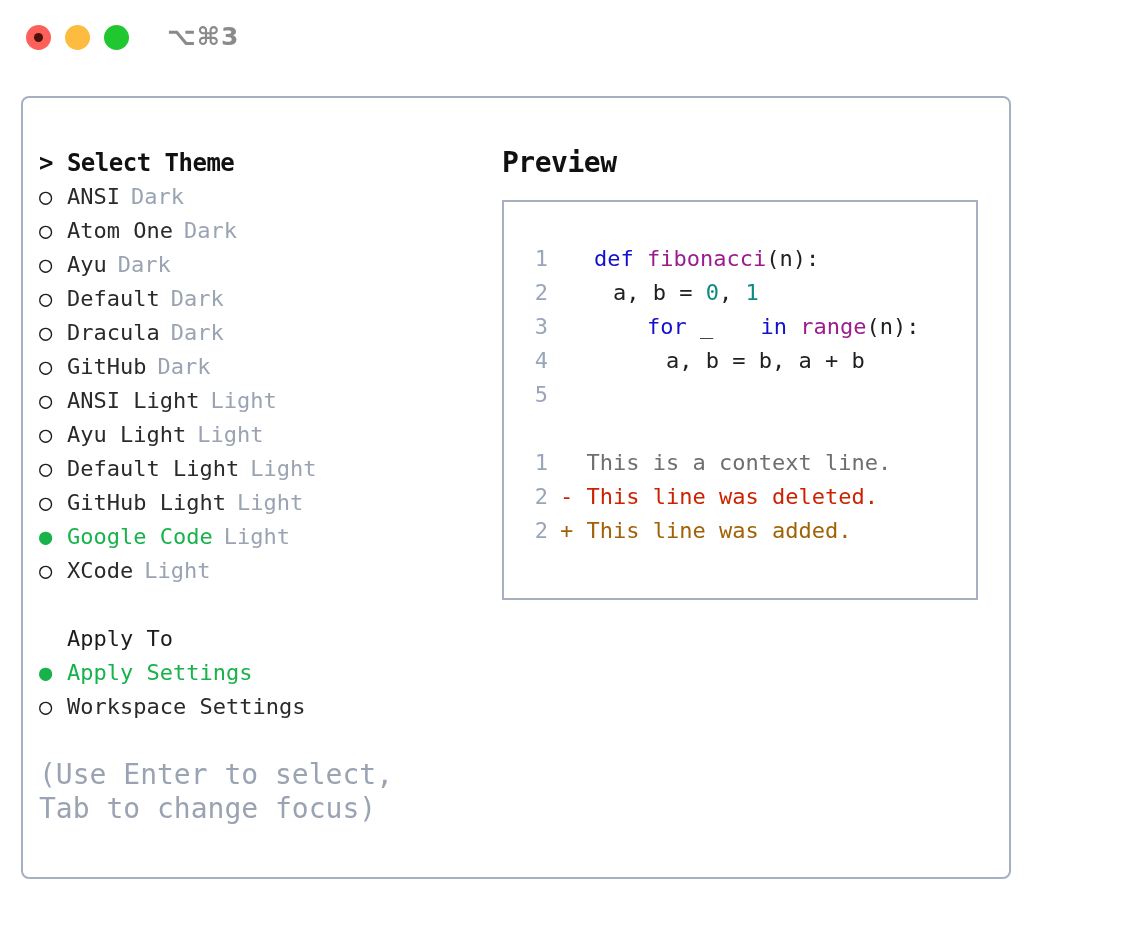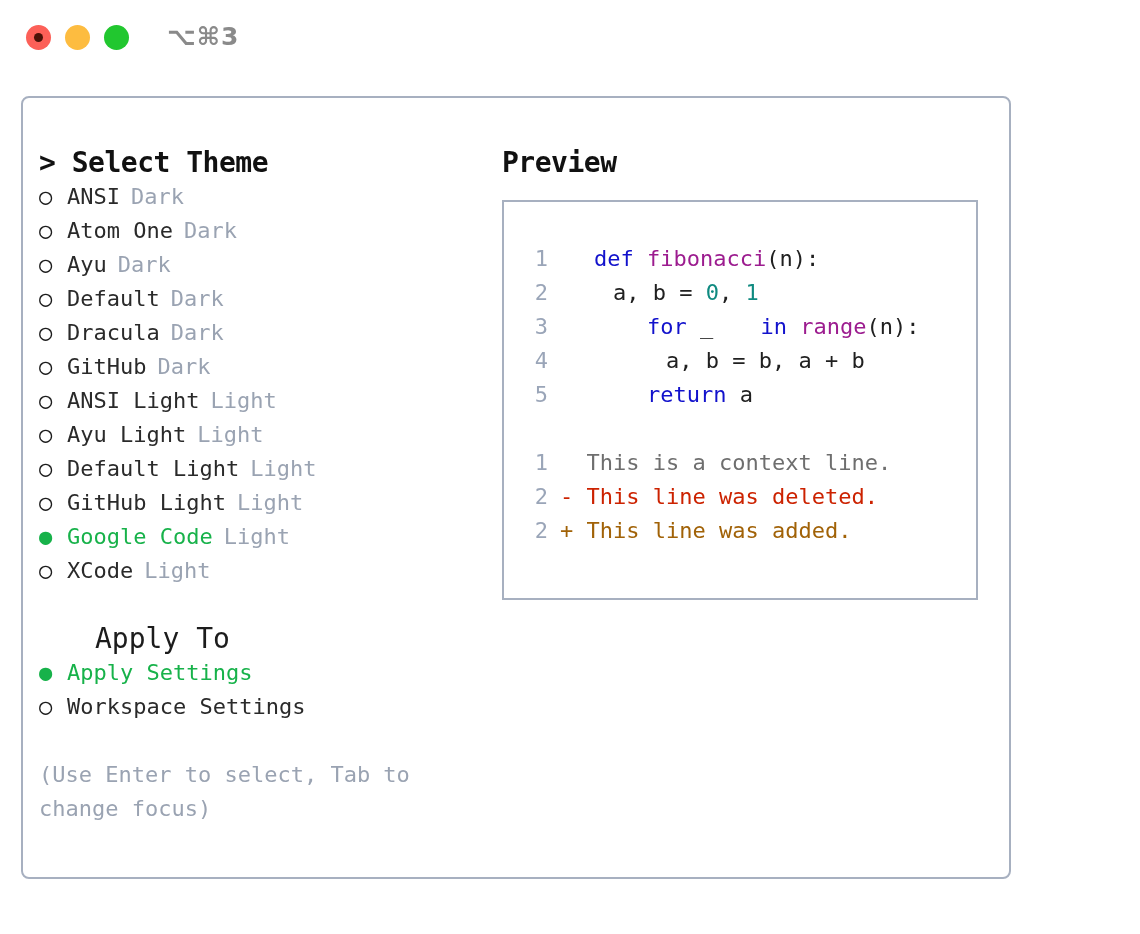--- a/index.html
+++ b/index.html
@@ -90,21 +90,21 @@
   }
 
   
   .left-col {
     position: absolute;
     left: 16px;
     top: 48px;
     width: 450px;
   }
   .section-title {
-    font-size: 28px;
+    font-size: 24px;
     font-weight: 700;
     color: #111111;
     letter-spacing: -0.5px;
     white-space: pre;
     line-height: 34px;
     height: 34px;
   }
   .opt-row {
     display: flex;
     align-items: baseline;
@@ -125,29 +125,28 @@
   .opt-row.selected .opt-label { color: #17b24a; }
   .opt-variant {
     color: #9aa3b2;
     padding-left: 11px;
   }
   .apply-heading {
     display: flex;
     align-items: baseline;
     line-height: 34px;
     height: 34px;
-    font-size: 28px;
+    font-size: 22px;
     white-space: pre;
     color: #1c1c1c;
-    gap: 28px;
   }
   .spacer-row { height: 34px; }
   .hint {
     margin-top: 34px;
-    font-size: 22px;
+    font-size: 28px;
     line-height: 34px;
     color: #9aa3b2;
     width: 410px;
     white-space: pre-wrap;
   }
 
   
   .right-col {
     position: absolute;
     left: 479px;
@@ -261,21 +260,21 @@
       <div class="right-col">
         <div class="preview-title">Preview</div>
 
         <div class="preview-box">
           <div class="code-area">
             <div id="code-lines">
                 <div class="code-line"><span class="lineno">1</span><span class="code-text"><span class="tok-kw">def </span><span class="tok-fn">fibonacci</span><span class="tok-punc">(n):</span></span></div>
                 <div class="code-line"><span class="lineno">2</span><span class="code-text"><span class="tok-plain">    a, b = </span><span class="tok-num">0</span><span class="tok-plain">, </span><span class="tok-num">1</span></span></div>
                 <div class="code-line"><span class="lineno">3</span><span class="code-text"><span class="tok-plain">    </span><span class="tok-kw">for</span><span class="tok-plain"> _ </span><span class="tok-kw">in</span><span class="tok-plain"> </span><span class="tok-fn">range</span><span class="tok-punc">(n):</span></span></div>
                 <div class="code-line"><span class="lineno">4</span><span class="code-text"><span class="tok-plain">        a, b = b, a + b</span></span></div>
-                <div class="code-line"><span class="lineno">5</span><span class="code-text"><span class="tok-plain">    </span><span class="tok-kw">return</span><span class="tok-plain"> a</span></span></div>
+                <div class="code-line"><span class="lineno">5</span></div>
               </div>
             <div class="blank-line"></div>
             <div id="diff-lines">
                 <div class="code-line"><span class="lineno">1</span><span class="code-text diff-ctx">  This is a context line.</span></div>
                 <div class="code-line"><span class="lineno">2</span><span class="code-text diff-del">- This line was deleted.</span></div>
                 <div class="code-line"><span class="lineno">2</span><span class="code-text diff-add">+ This line was added.</span></div>
               </div>
           </div>
         </div>
       </div>

